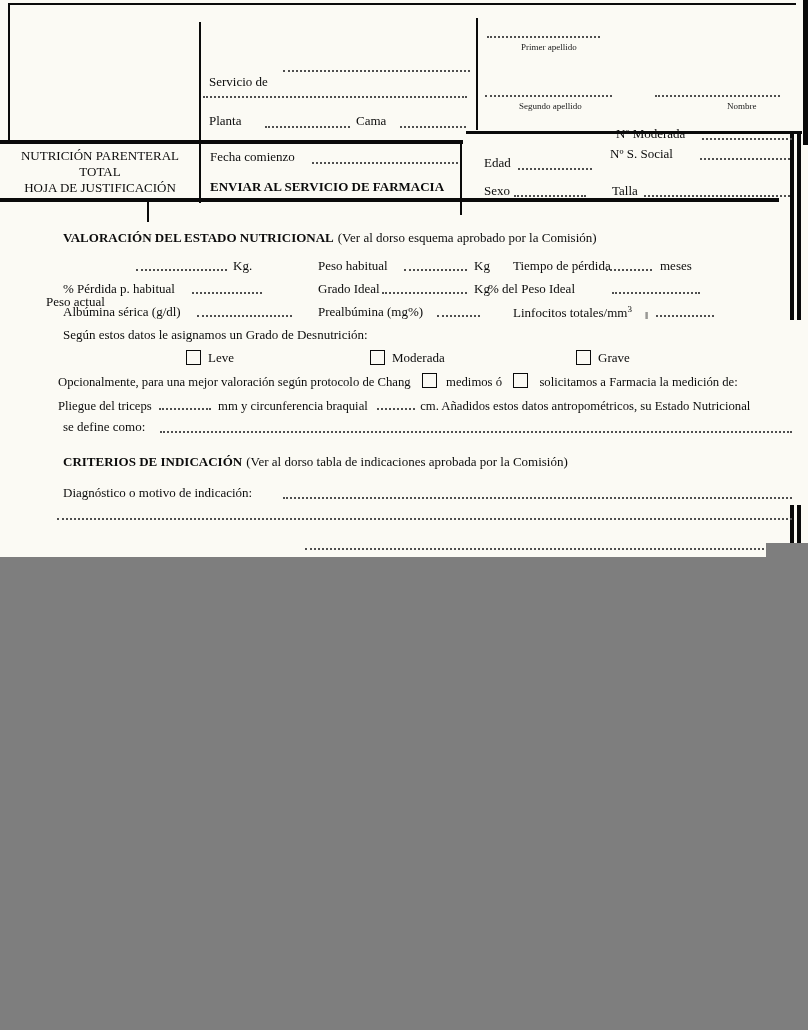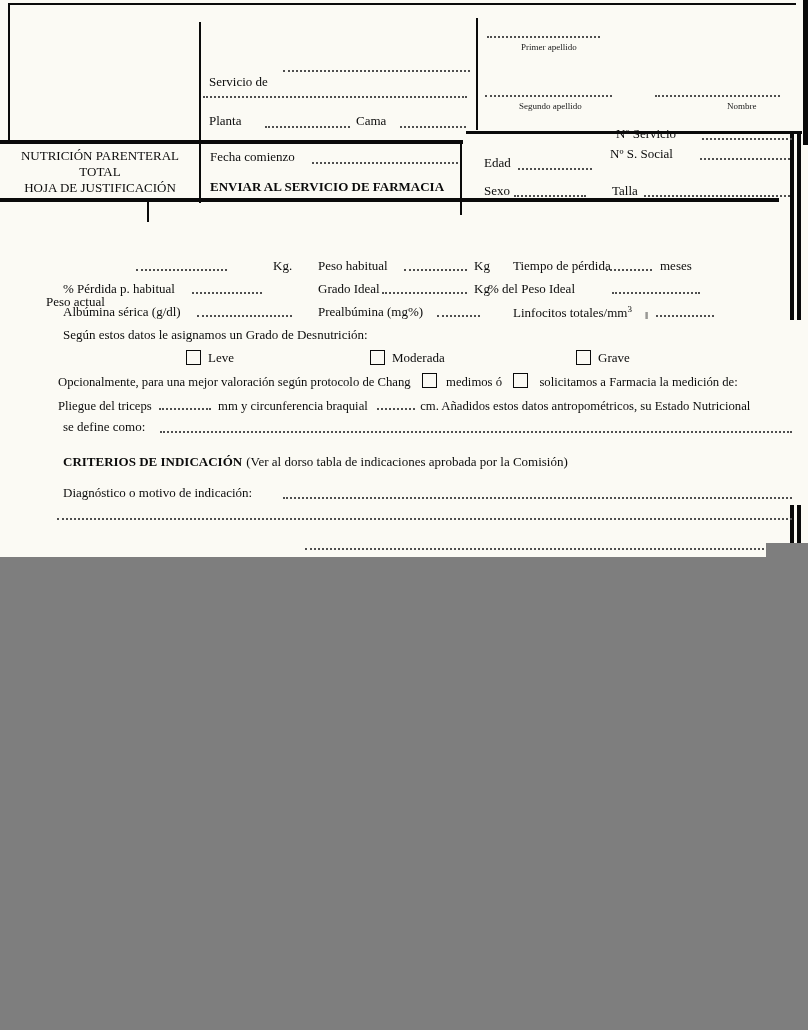--- a/index.html
+++ b/index.html
@@ -53,44 +53,48 @@
   <div class="abs dl" style="left:265px;top:126px;width:85px;"></div>
   <div class="abs t" style="left:356px;top:113px;">Cama</div>
   <div class="abs dl" style="left:400px;top:126px;width:66px;"></div>
 
   <div class="abs dl" style="left:487px;top:36px;width:113px;"></div>
   <div class="abs small" style="left:521px;top:42px;">Primer apellido</div>
   <div class="abs dl" style="left:485px;top:95px;width:127px;"></div>
   <div class="abs small" style="left:519px;top:101px;">Segundo apellido</div>
   <div class="abs dl" style="left:655px;top:95px;width:125px;"></div>
   <div class="abs small" style="left:727px;top:101px;">Nombre</div>
-  <div class="abs t" style="left:616px;top:126px;">Nº Servicio</div>
+  <div class="abs t" style="left:616px;top:126px;">Nº Moderada</div>
   <div class="abs dl" style="left:702px;top:138px;width:90px;"></div>
   <div class="abs t" style="left:610px;top:146px;">Nº S. Social</div>
   <div class="abs dl" style="left:700px;top:158px;width:90px;"></div>
   <div class="abs t" style="left:484px;top:155px;">Edad</div>
   <div class="abs dl" style="left:518px;top:168px;width:74px;"></div>
   <div class="abs t" style="left:484px;top:183px;">Sexo</div>
   <div class="abs dl" style="left:514px;top:195px;width:72px;"></div>
   <div class="abs t" style="left:612px;top:183px;">Talla</div>
   <div class="abs dl" style="left:644px;top:195px;width:146px;"></div>
 
   <div class="abs bandtitle" style="left:8px;top:148px;width:184px;">
     <div>NUTRICIÓN PARENTERAL</div>
     <div>TOTAL</div>
     <div>HOJA DE JUSTIFICACIÓN</div>
   </div>
   <div class="abs t" style="left:210px;top:149px;">Fecha comienzo</div>
   <div class="abs dl" style="left:312px;top:162px;width:146px;"></div>
   <div class="abs t b" style="left:210px;top:179px;">ENVIAR AL SERVICIO DE FARMACIA</div>
 
+  <div class="abs" style="left:63px;top:228px;white-space:nowrap;">
+    <span class="t b">VALORACIÓN DEL ESTADO NUTRICIONAL</span>
+    <span class="t">(Ver al dorso esquema aprobado por la Comisión)</span>
+  </div>
 
   <div class="abs t" style="left:46px;top:258px;margin-top:36px;">Peso actual</div>
   <div class="abs dl" style="left:136px;top:269px;width:91px;"></div>
-  <div class="abs t" style="left:233px;top:258px;margin-left:40px;">Kg.</div>
+  <div class="abs t" style="left:233px;top:258px;">Kg.</div>
   <div class="abs t" style="left:318px;top:258px;">Peso habitual</div>
   <div class="abs dl" style="left:404px;top:269px;width:63px;"></div>
   <div class="abs t" style="left:474px;top:258px;">Kg</div>
   <div class="abs t" style="left:513px;top:258px;">Tiempo de pérdida</div>
   <div class="abs dl" style="left:606px;top:269px;width:46px;"></div>
   <div class="abs t" style="left:660px;top:258px;">meses</div>
 
   <div class="abs t" style="left:63px;top:281px;">% Pérdida p. habitual</div>
   <div class="abs dl" style="left:192px;top:292px;width:70px;"></div>
   <div class="abs t" style="left:318px;top:281px;">Grado Ideal</div>

